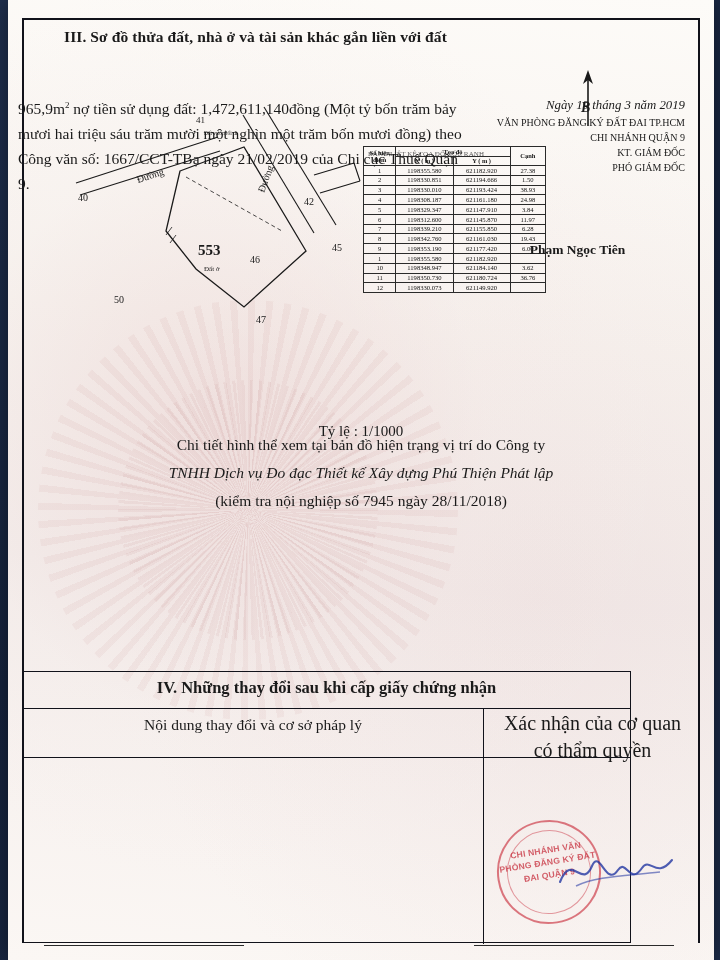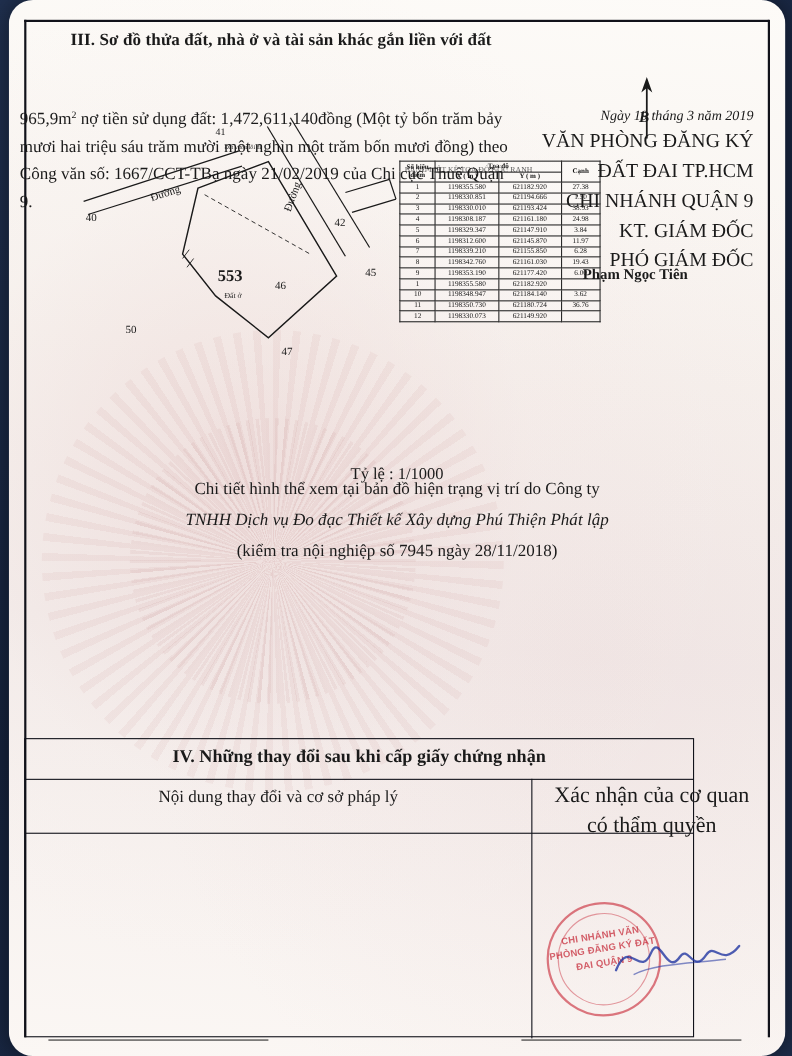--- a/index.html
+++ b/index.html
@@ -34,21 +34,20 @@
     left: 8px;
     top: 0px;
     width: 706px;
     height: 960px;
     background:
       radial-gradient(ellipse at 30% 45%, rgba(228,196,196,0.38) 0%, rgba(243,232,230,0.18) 38%, rgba(255,252,250,0.02) 62%),
       radial-gradient(ellipse at 75% 62%, rgba(226,198,200,0.22) 0%, rgba(255,255,255,0) 55%),
       linear-gradient(185deg, #fdfbf8 0%, #f7f2ee 35%, #f3eceA 60%, #fbf7f4 100%);
     box-shadow: 0 0 22px rgba(0,0,0,0.45);
     color: #1a1a1a;
-    border-radius: 22px;
   }
   
   #watermark {
     position: absolute;
     left: 30px;
     top: 300px;
     width: 420px;
     height: 420px;
     border-radius: 50%;
     opacity: 0.33;
@@ -178,21 +177,21 @@
     position: absolute; left: 10px; top: 96px; width: 446px;
     font-size: 15.5px; line-height: 1.62;
   }
   #sup-m2 { font-size: 9px; vertical-align: super; }
 
   #body-right {
     position: absolute; left: 462px; top: 96px; width: 215px;
     text-align: right; font-size: 12.8px; line-height: 1.5;
     font-style: italic;
   }
-  #body-right .nonital { font-style: normal; font-size: 18px; }
+  #body-right .nonital { font-style: normal; font-size: 10px; }
   #sign-name {
     position: absolute; left: 462px; top: 242px; width: 215px;
     text-align: center; font-size: 13.5px; font-weight: bold;
   }
   #sign-date { font-style: italic; }
 
   
   #stamp {
     position: absolute;
     left: 489px; top: 820px;

